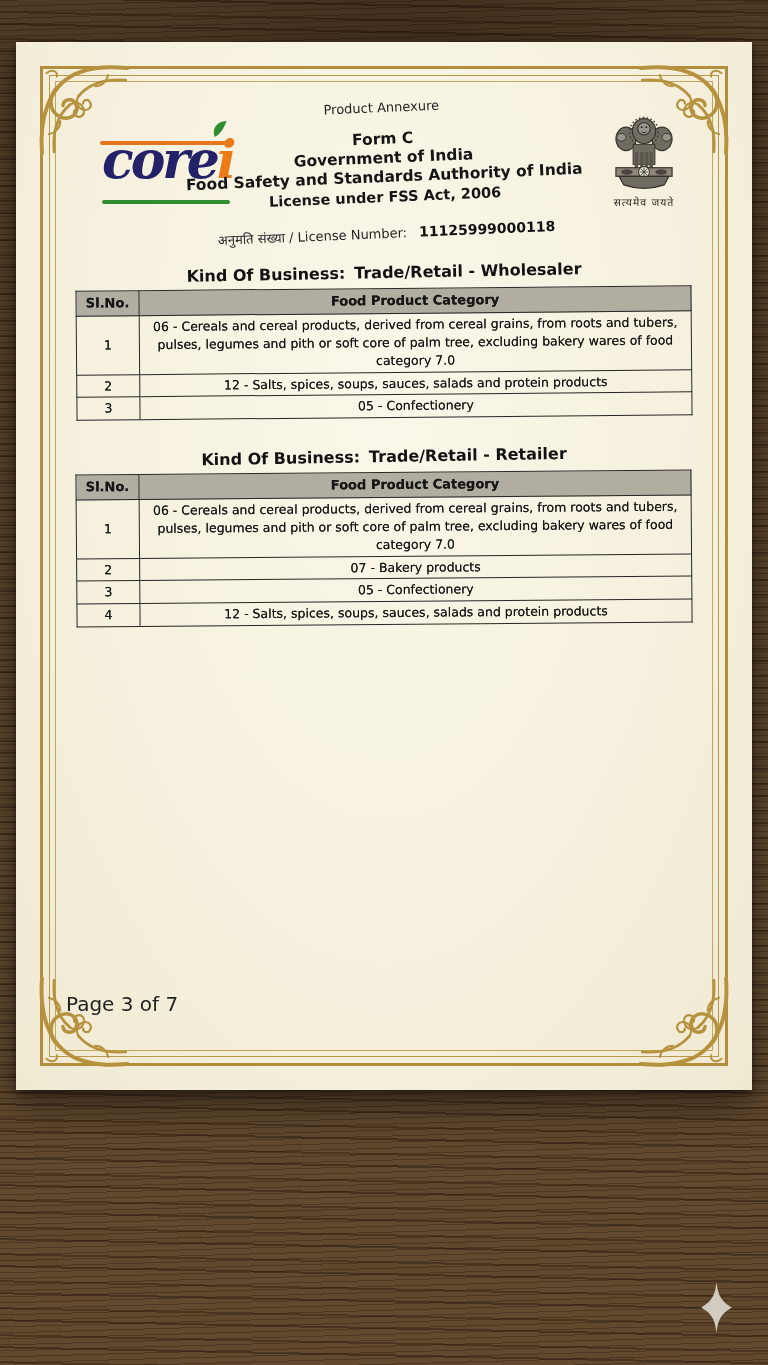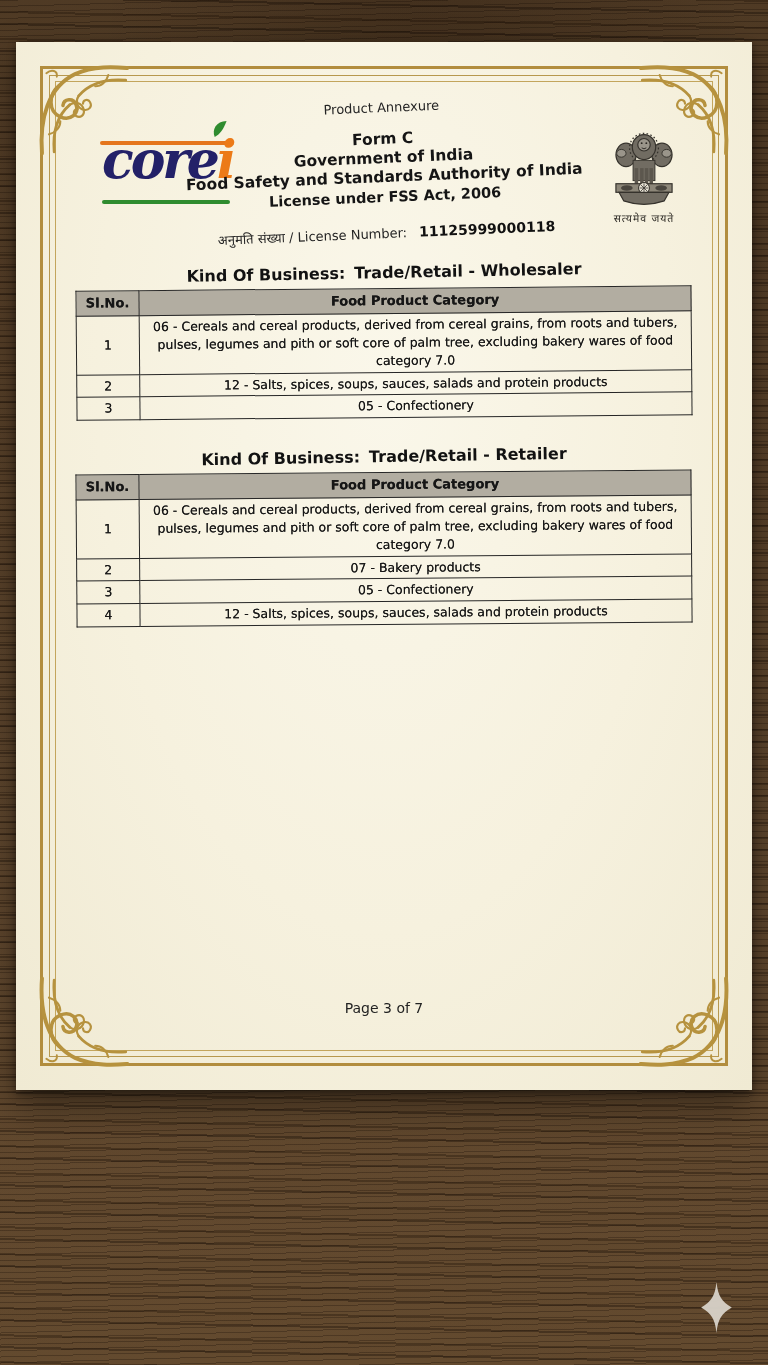--- a/index.html
+++ b/index.html
@@ -38,21 +38,21 @@
   .content{position:absolute;inset:46px 50px;color:#1b1b1b;}
 
   .logo{position:absolute;left:36px;top:36px;width:126px;height:86px;}
   .logo .letters{position:relative;font-family:"DejaVu Serif",serif;font-style:italic;font-weight:bold;
     font-size:52px;line-height:72px;letter-spacing:-3px;color:#232168;white-space:nowrap;}
   .logo .letter-i{color:#ec7a17;}
   .logo .bar-top{position:absolute;left:-2px;right:-6px;top:17px;height:4px;background:#e5761c;border-radius:2px;}
   .logo .bar-bottom{position:absolute;left:0;right:-2px;bottom:6px;height:4px;background:#2f8c2f;border-radius:2px;}
   .logo .leaf{position:absolute;right:2px;top:-8px;width:16px;height:24px;transform:rotate(20deg);}
 
-  .emblem{position:absolute;right:14px;top:36px;width:88px;text-align:center;}
+  .emblem{position:absolute;right:14px;top:20px;width:88px;text-align:center;}
   .emblem .caption{font-size:10.5px;margin-top:1px;color:#2b2823;letter-spacing:1px;}
 
   .head{width:480px;margin:12px auto 0;text-align:center;transform:rotate(-2.4deg);}
   .annexure{font-size:13px;margin-bottom:15px;color:#242424;}
   .h-bold{font-weight:bold;font-size:15.5px;line-height:19px;color:#151515;}
   .act-line{font-weight:bold;font-size:14.5px;line-height:20px;color:#151515;}
   .license-line{margin-top:17px;font-size:13px;color:#242424;}
   .license-num{font-weight:bold;font-size:14px;margin-left:12px;color:#111;}
 
   .sec{text-align:center;}
@@ -67,21 +67,21 @@
   .sec1 table.cat{transform:rotate(-0.5deg);}
   .sec2 table.cat{transform:rotate(-0.45deg);}
   table.cat th,table.cat td{border:1.6px solid #262626;text-align:center;padding:2px 8px;line-height:1.42;}
   table.cat th{background:#b2ada1;font-size:13px;padding:3px 6px;}
   th.sl,td.sl{width:50px;}
 
   .note-box{width:600px;margin:8px auto 0;border:1.6px solid #262626;text-align:center;
     font-size:12.5px;color:#161616;text-shadow:0 0 0.5px rgba(20,20,20,0.85);
     padding:4px 8px;transform:rotate(-0.5deg);}
 
-  .page-footer{position:absolute;left:0;right:0;bottom:28px;text-align:center;font-size:14px;color:#222;}
+  .page-footer{position:absolute;left:0;right:0;bottom:28px;font-size:20px;color:#222;}
 </style>
 </head>
 <body>
 
 <div class="scene">
 
   <svg class="sparkle" viewBox="0 0 30 50">
     <path d="M15 0 C16.5 14 20 19 30 25 C20 31 16.5 36 15 50 C13.5 36 10 31 0 25 C10 19 13.5 14 15 0 Z" fill="#d8d3c9" opacity="0.95"></path>
   </svg>
 

